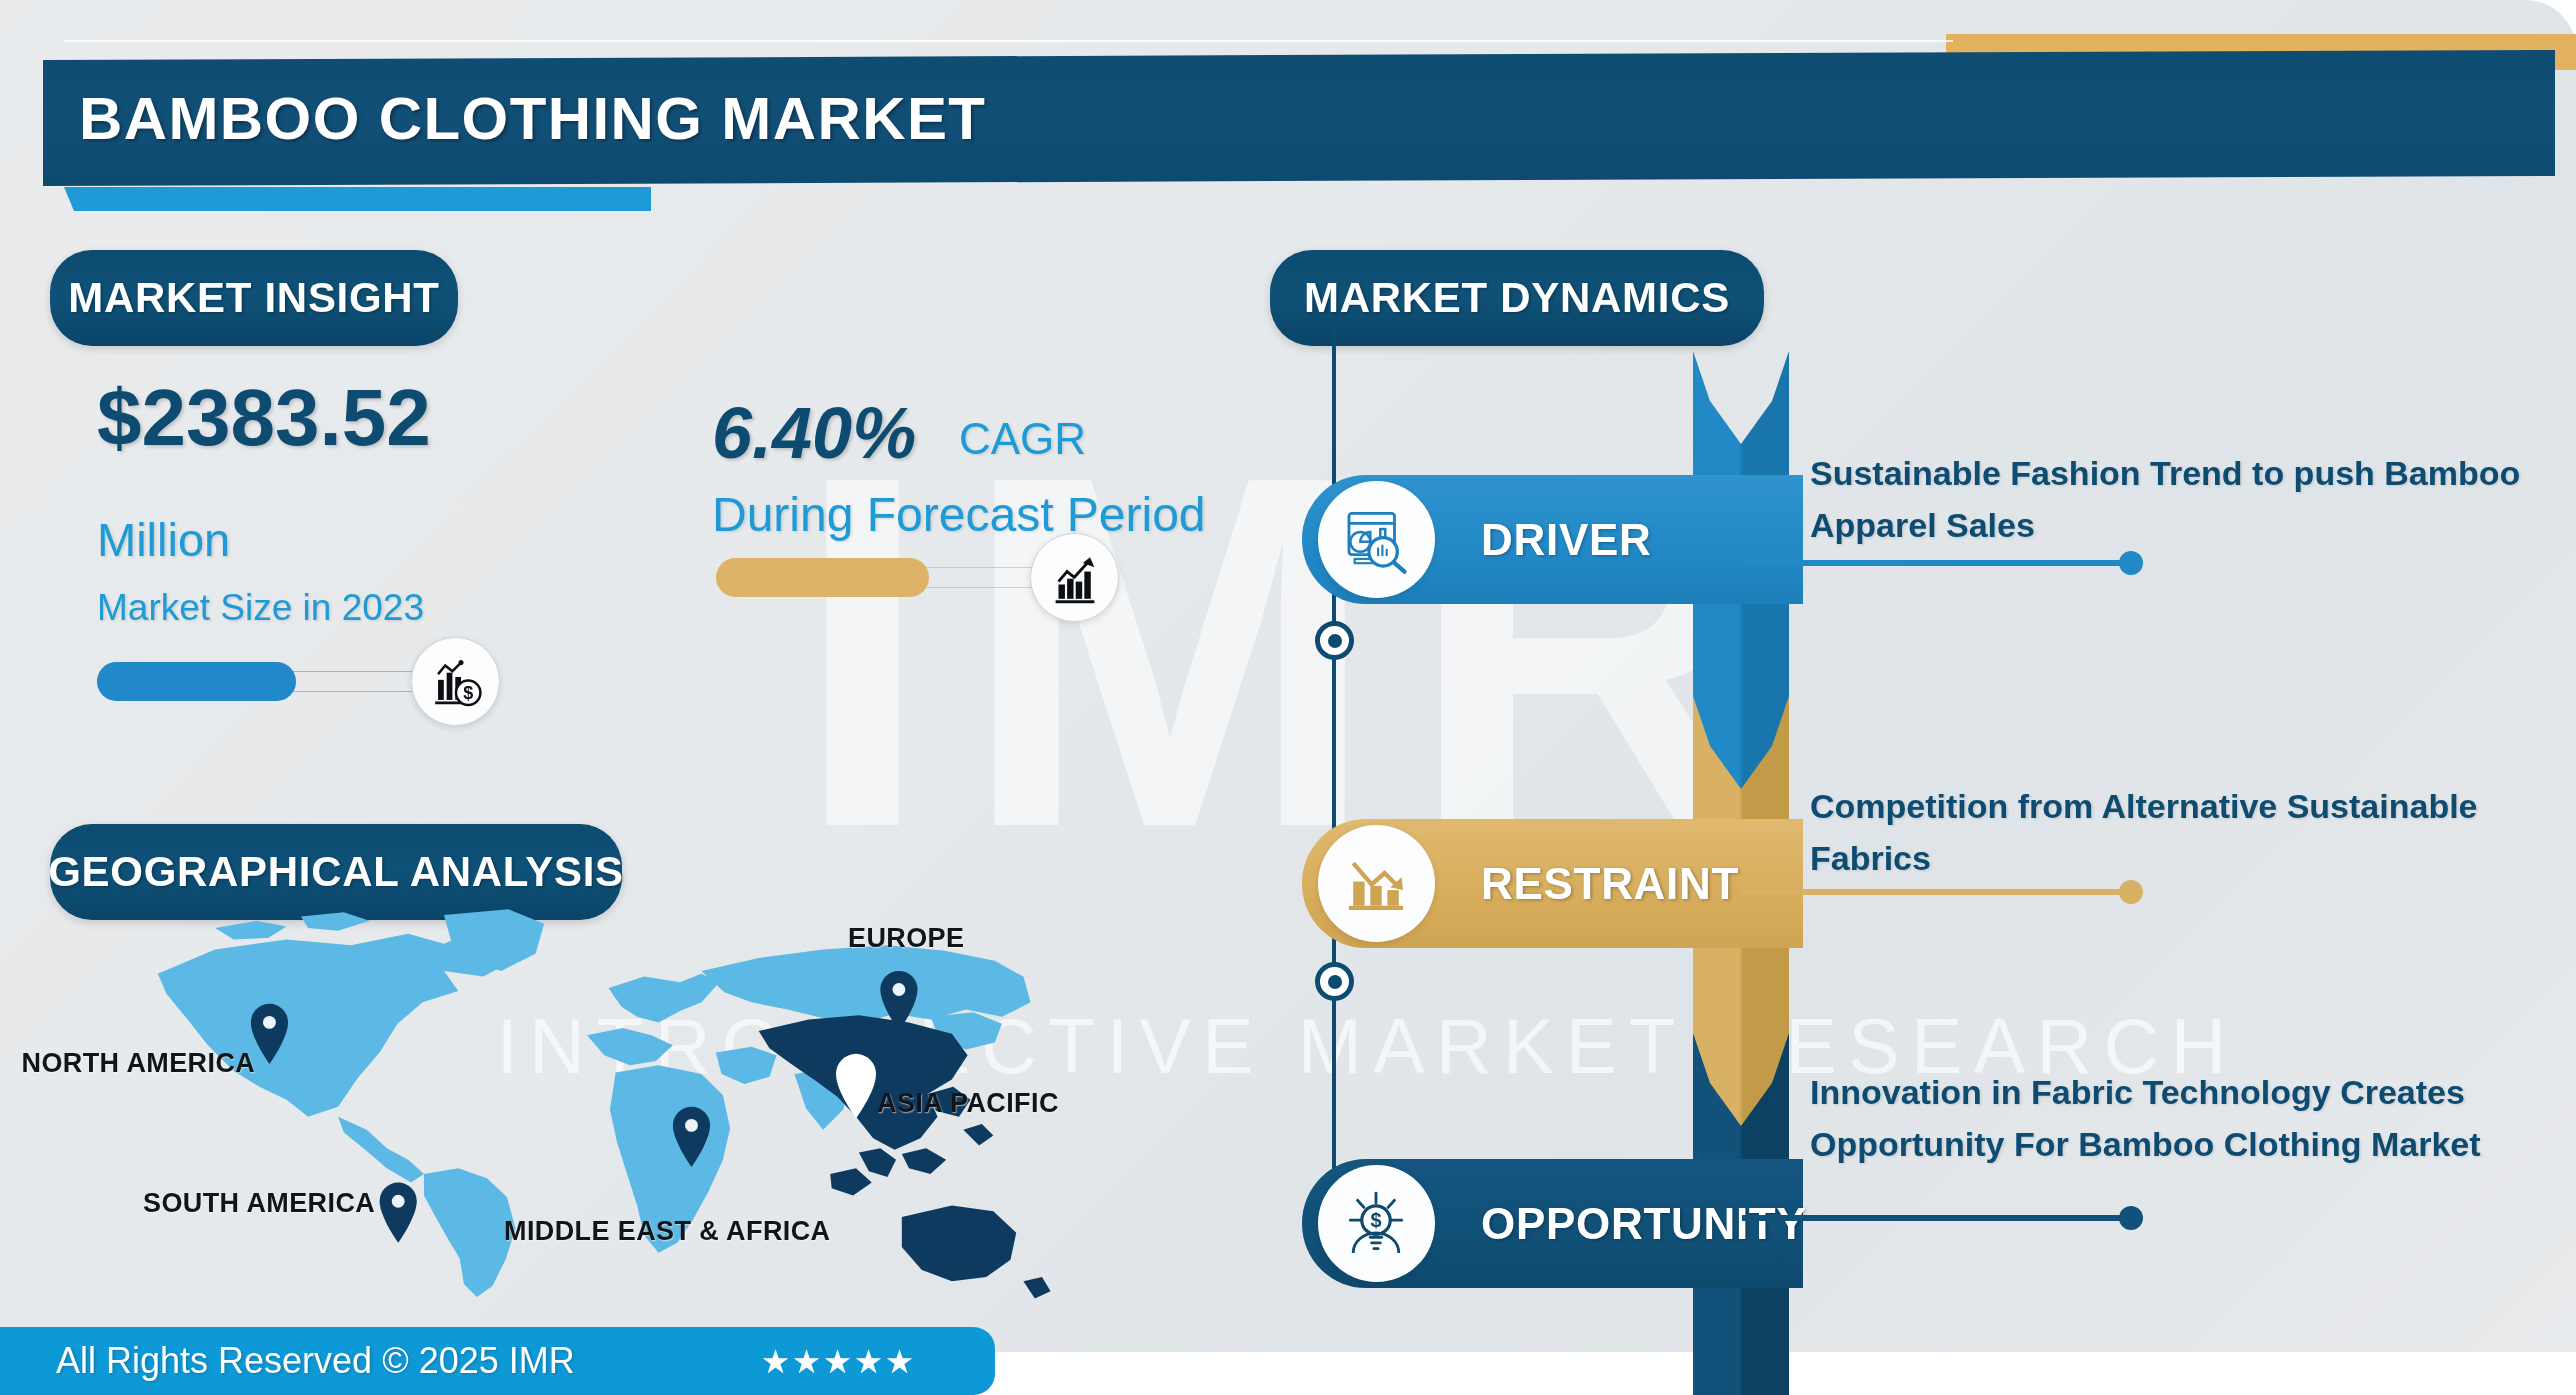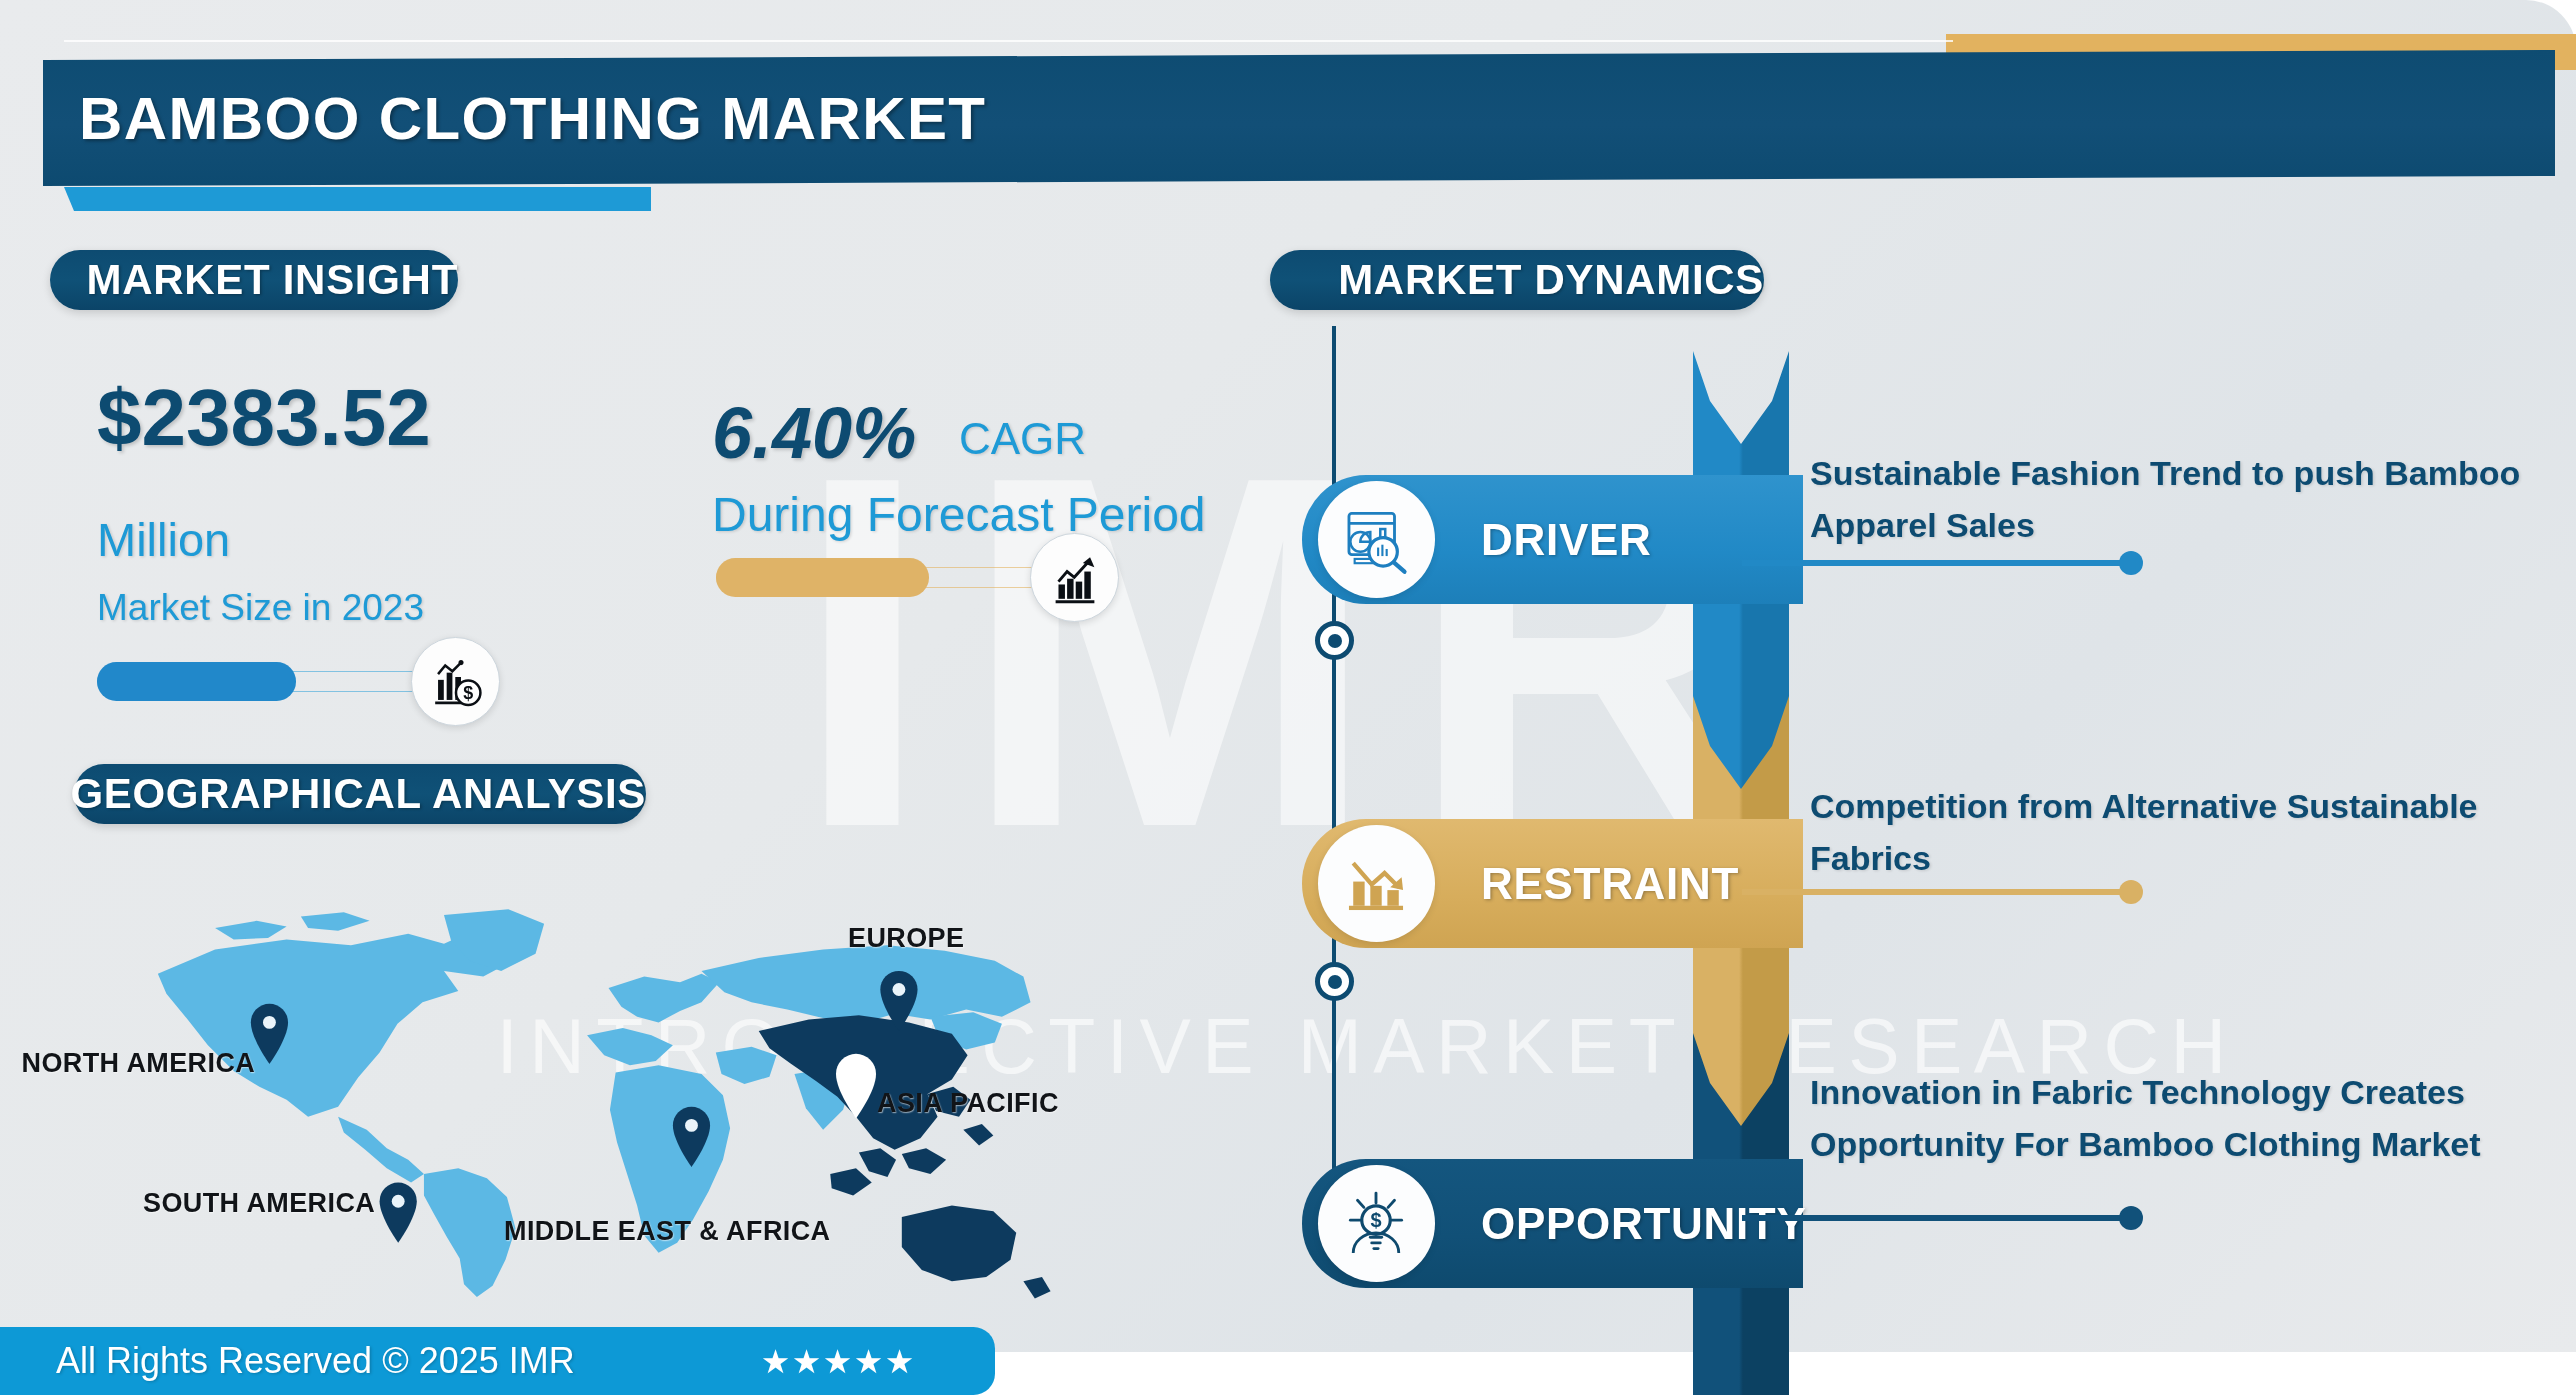--- a/index.html
+++ b/index.html
@@ -55,33 +55,33 @@
     white-space:nowrap;
   }
   .title-under {
     position:absolute; left:64px; top:187px; width:587px; height:24px;
     background:#1e9ad6;
     clip-path:polygon(0 0, 100% 0, 100% 100%, 10px 100%);
   }
 
   
   .pill {
-    position:absolute; height:60px;
+    position:absolute; height:96px;
     background:linear-gradient(180deg,#0d4b71 0%,#0f5177 50%,#0b4468 100%);
     border-radius:42px;
-    display:flex; align-items:center; justify-content:flex-end;
+    display:flex; align-items:center; justify-content:center;
     box-shadow:0 2.9px 8.6px rgba(0,0,0,.15);
   }
   .pill span {
     font-size:42px; font-weight:bold; color:#fff; letter-spacing:0.7px;
     text-shadow:1.4px 1.4px 2.9px rgba(0,0,0,.3);
     white-space:nowrap;
   }
   #pill-insight { left:50px; top:250px; width:408px; }
-  #pill-geo     { left:50px; top:764px; width:572px;margin-left:24px; }
+  #pill-geo     { left:50px; top:824px; width:572px; }
   #pill-dyn     { left:1270px; top:250px; width:494px; }
 
   
   .big-val {
     position:absolute; font-size:80px; font-weight:bold; color:#0d4b71;
     text-shadow:2.1px 2.1px 3.6px rgba(0,0,0,.18); white-space:nowrap;
   }
   #val-size { left:97px; top:372px; }
   #val-cagr { left:712px; top:392px; font-size:72px;font-style:italic; }
 

